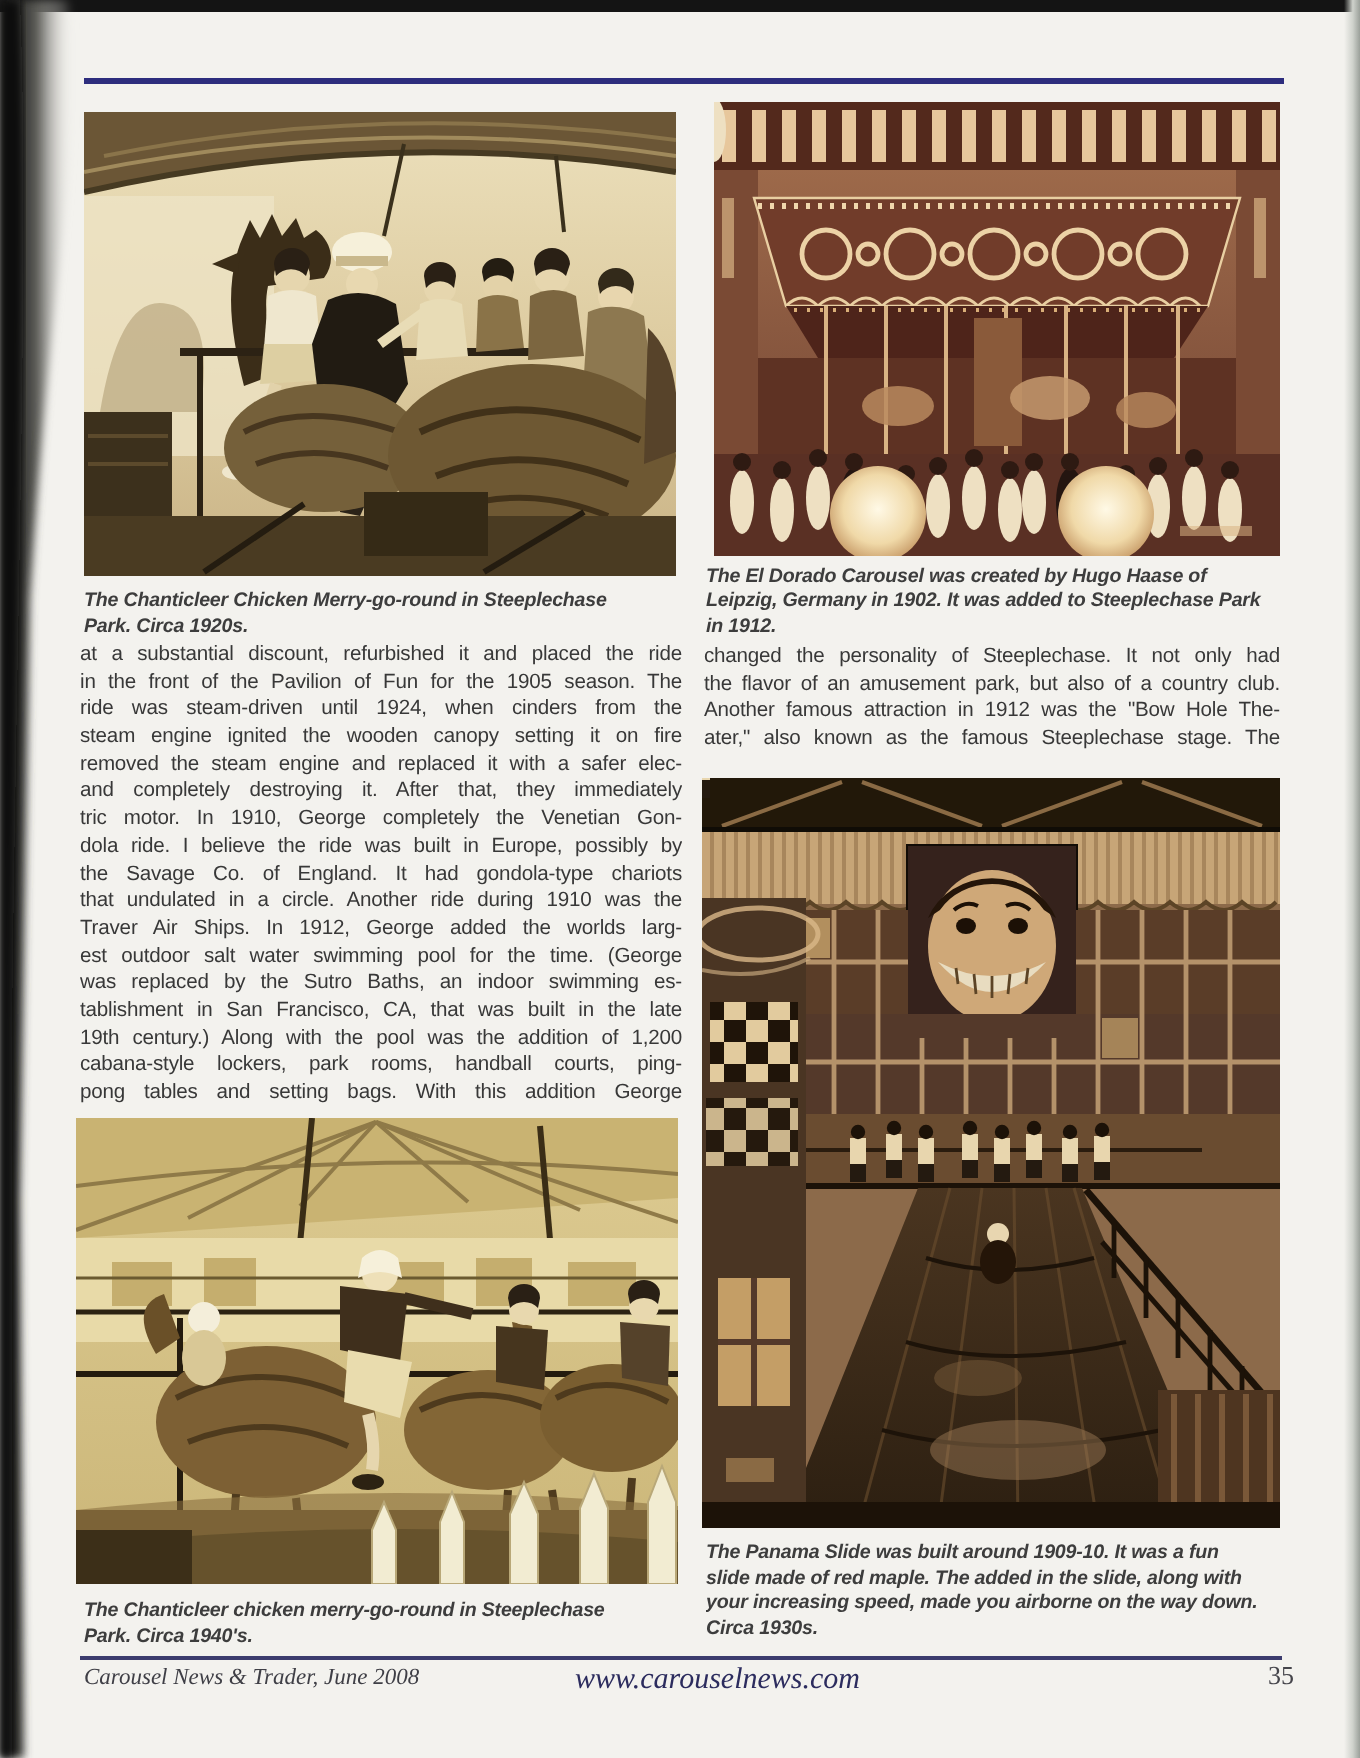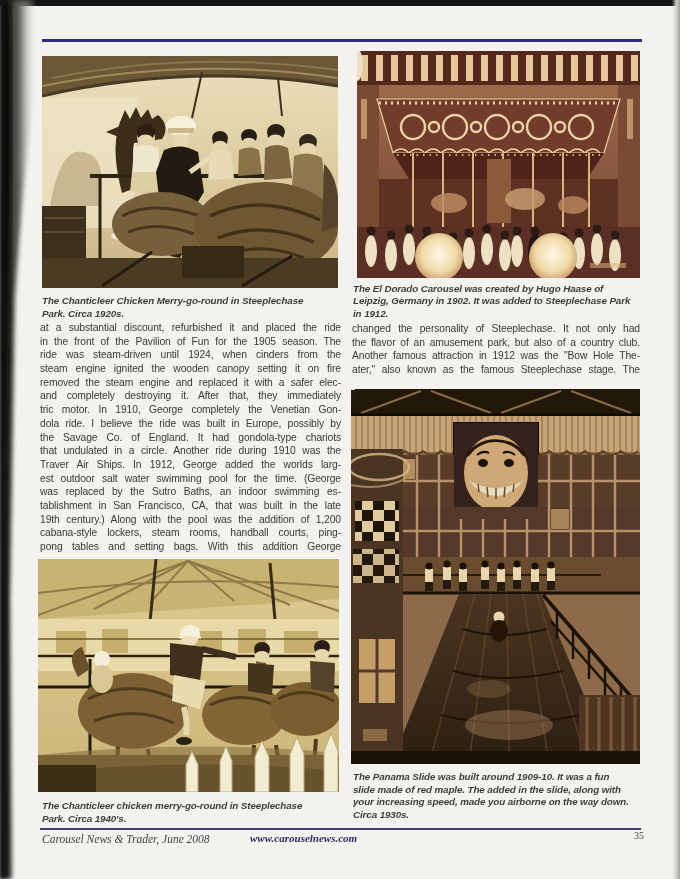--- a/index.html
+++ b/index.html
@@ -22,23 +22,23 @@
   #caption2{line-height:12.4px;}
   #caption4{line-height:12.7px;}
 
   .bodytext{position:absolute;font-size:10.3px;line-height:13.7px;color:#383838;
             letter-spacing:-0.1px;}
   .bodytext .tline{text-align:justify;text-align-last:justify;text-justify:inter-word;
             white-space:nowrap;overflow:hidden;height:13.7px;}
 
   .footer-item{position:absolute;font-family:"Liberation Serif",serif;}
   #footer-left{left:42px;top:833px;font-style:italic;font-size:11.5px;color:#3f3f46;}
-  #footer-center{left:250px;top:832px;width:180px;text-align:left;font-style:italic;
-                 font-weight:bold;font-size:11px;color:#2c2c5e;}
-  #page-num{left:634px;top:830px;font-size:10px;color:#45454b;}
+  #footer-center{left:250px;top:832px;width:180px;text-align:right;font-style:italic;
+                 font-weight:normal;font-size:15px;color:#2c2c5e;}
+  #page-num{left:634px;top:830px;font-size:13px;color:#45454b;}
 </style>
 </head>
 <body>
 
 <div id="scan">
 
   <div id="top-edge" class="edge"></div>
   <div id="right-edge" class="edge"></div>
   <svg id="left-edge-svg" class="edge" width="56" height="879">
     <defs>
@@ -502,21 +502,21 @@
       <div class="tline">and completely destroying it. After that, they immediately</div>
       <div class="tline">tric motor. In 1910, George completely the Venetian Gon-</div>
       <div class="tline">dola ride. I believe the ride was built in Europe, possibly by</div>
       <div class="tline">the Savage Co. of England. It had gondola-type chariots</div>
       <div class="tline">that undulated in a circle. Another ride during 1910 was the</div>
       <div class="tline">Traver Air Ships. In 1912, George added the worlds larg-</div>
       <div class="tline">est outdoor salt water swimming pool for the time. (George</div>
       <div class="tline">was replaced by the Sutro Baths, an indoor swimming es-</div>
       <div class="tline">tablishment in San Francisco, CA, that was built in the late</div>
       <div class="tline">19th century.) Along with the pool was the addition of 1,200</div>
-      <div class="tline">cabana-style lockers, steam rooms, handball courts, ping-</div>
+      <div class="tline">cabana-style lockers, park rooms, handball courts, ping-</div>
       <div class="tline">pong tables and setting bags. With this addition George</div>
     </div>
   <div class="bodytext" style="left:352px;top:322px;width:288px;">
       <div class="tline">changed the personality of Steeplechase. It not only had</div>
       <div class="tline">the flavor of an amusement park, but also of a country club.</div>
       <div class="tline">Another famous attraction in 1912 was the "Bow Hole The-</div>
       <div class="tline">ater," also known as the famous Steeplechase stage. The</div>
     </div>
 
   <div id="footrule"></div>

